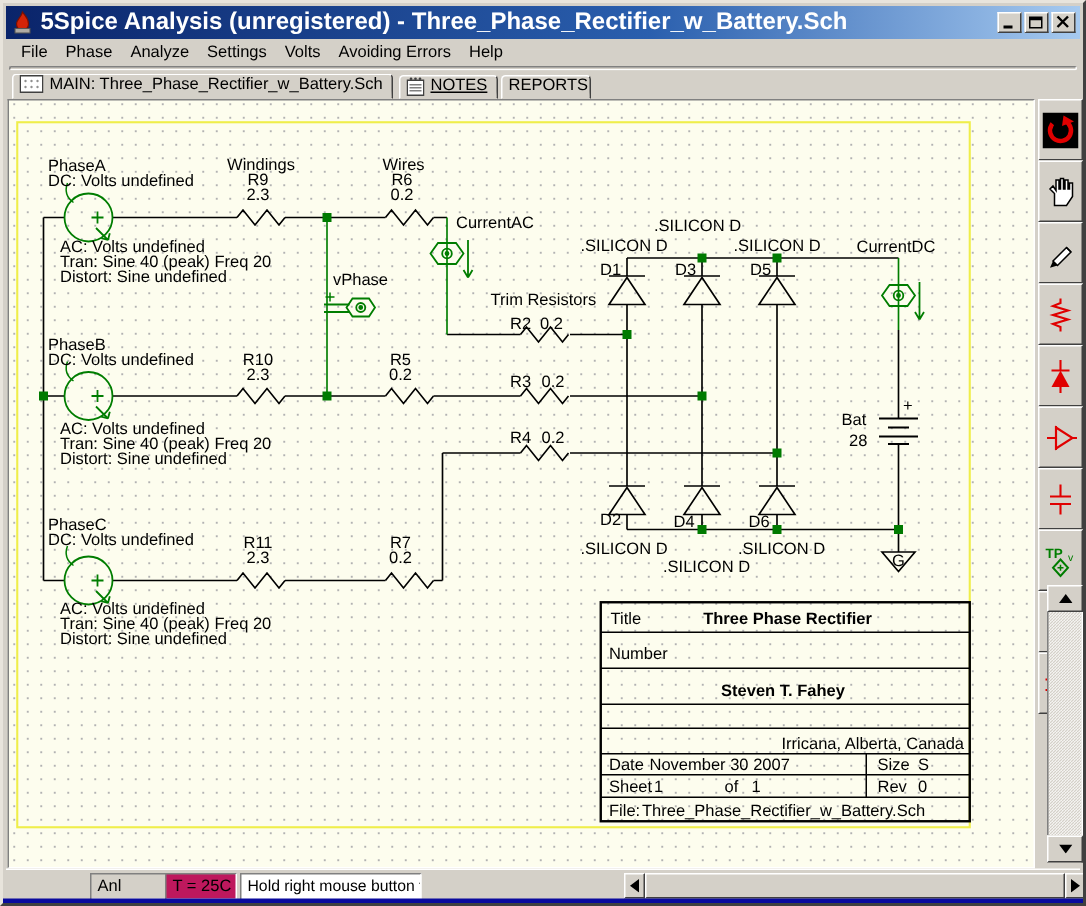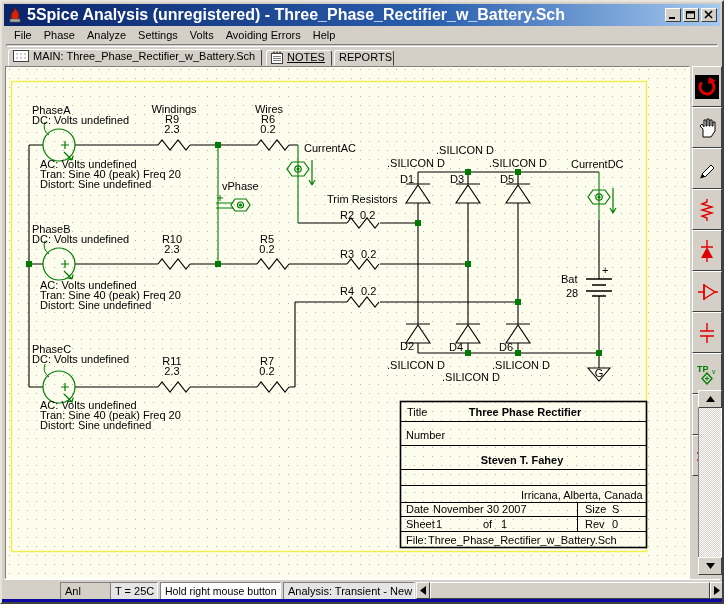--- a/index.html
+++ b/index.html
@@ -48,21 +48,21 @@
   .scr-track { width:24px; height:149px; background-color:#d4d0c8;
       background-image:linear-gradient(45deg,#fff 25%,transparent 25%,transparent 75%,#fff 75%),
                        linear-gradient(45deg,#fff 25%,transparent 25%,transparent 75%,#fff 75%);
       background-size:2px 2px; background-position:0 0,1px 1px;
       border-left:1px solid #808080; border-right:1px solid #fff; }
   
   #statusbar { position:absolute; left:2px; top:577px; right:2px; height:22px; background:#d4d0c8;
       border-top:1px solid #fff; font-size:11px; }
   .seg { position:absolute; top:2px; height:18px; border:1px solid; border-color:#808080 #fff #fff #808080;
       display:flex; align-items:center; padding:0 4px; white-space:nowrap; overflow:hidden; }
-  .seg.blue { background:#e5e5e5; }
+  .seg.blue { background:#be185d; }
   .seg.white { background:#fff; }
   #hscroll-left,#hscroll-right { position:absolute; top:2px; width:14px; height:17px; background:#d4d0c8;
       border:1px solid; border-color:#fff #404040 #404040 #fff; display:flex; align-items:center; justify-content:center; }
   #hscroll-thumb { position:absolute; top:2px; height:17px; background:#d4d0c8; border:1px solid;
       border-color:#fff #404040 #404040 #fff; }
   #bottomedge { position:absolute; left:0; bottom:0; width:100%; height:3px; background:#0a0a9e; }
   .glyph { display:block; }
 </style>
 </head>
 <body>
@@ -450,23 +450,20 @@
         <rect x="4" y="1" width="5" height="4" fill="#c8c4b8"></rect>
         <rect x="3" y="8" width="7" height="4" fill="#fff"></rect>
       </svg>
     </div>
     <div class="seg blue" style="left:106px;width:48px;">
       <span>T = 25C</span>
     </div>
     <div class="seg white" style="left:156px;width:121px;font-size:10.5px;">
       <span>Hold right mouse button to Pan schematic</span>
     </div>
-    <div class="seg blue" style="left:279px;width:132px;">
-      <span>Analysis:  Transient - New</span>
-    </div>
     <div id="hscroll-left" style="left:412px;">
       <svg width="6" height="9">
           <polygon points="6,0 6,9 0,4.5" fill="#000"></polygon>
         </svg>
     </div>
     <div id="hscroll-thumb" style="left:426px;width:280px;"></div>
     <div id="hscroll-right" style="left:706px;">
       <svg width="6" height="9">
           <polygon points="0,0 6,4.5 0,9" fill="#000"></polygon>
         </svg>

